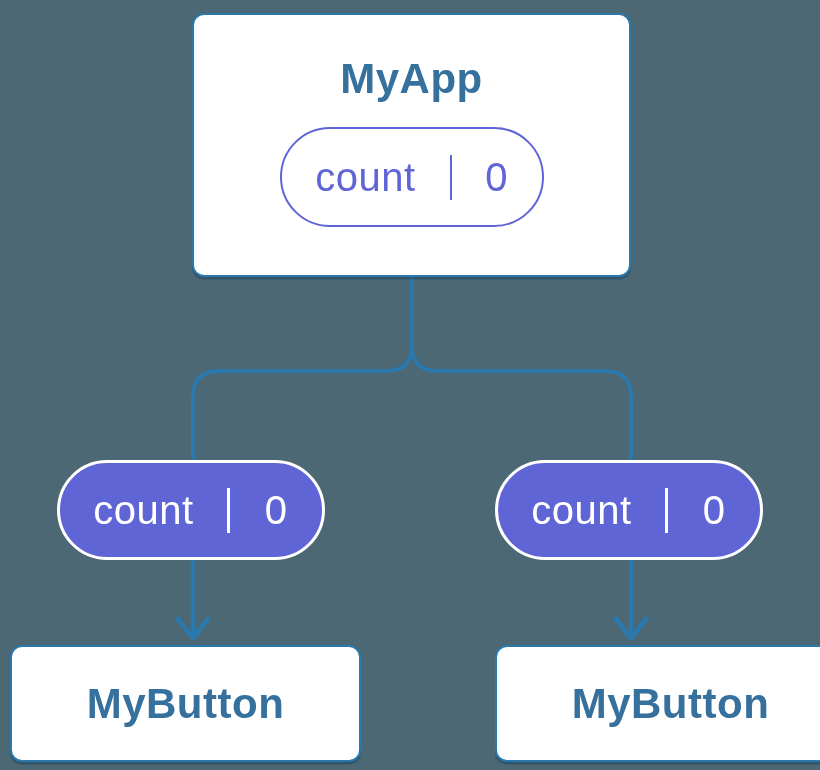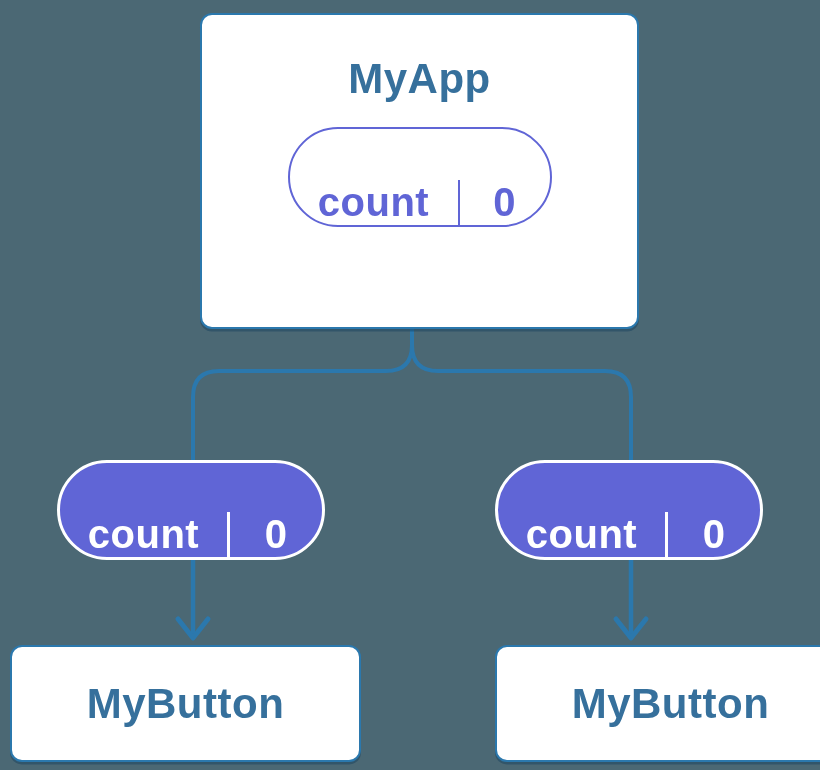--- a/index.html
+++ b/index.html
@@ -28,35 +28,34 @@
     z-index: 2;
   }
   .card-title {
     color: #36709c;
     font-size: 42px;
     font-weight: 700;
     letter-spacing: 0.5px;
     white-space: nowrap;
   }
 
-  .card.root { left: 200px; top: 13px; width: 439px; height: 316px; }
+  .card.root { left: 192px; top: 13px; width: 439px; height: 264px; }
   .card.root .card-title {
     position: absolute;
     top: 40px; left: 0;
     width: 100%;
     text-align: center;
   }
 
   .pill {
     display: flex;
-    align-items: flex-end;
+    align-items: center;
     border-radius: 52px;
     overflow: hidden;
     height: 100px;
-    font-weight: bold;
   }
   .pill .pill-label,
   .pill .pill-value {
     display: flex;
     align-items: center;
     justify-content: center;
     font-size: 40px;
     letter-spacing: 0.5px;
   }
 

